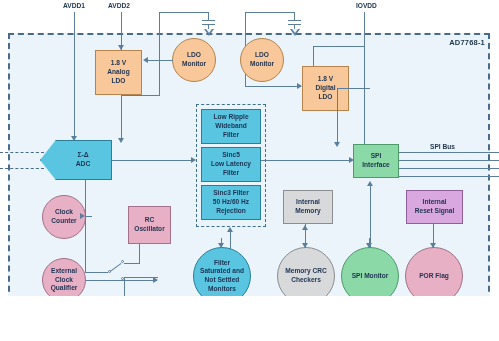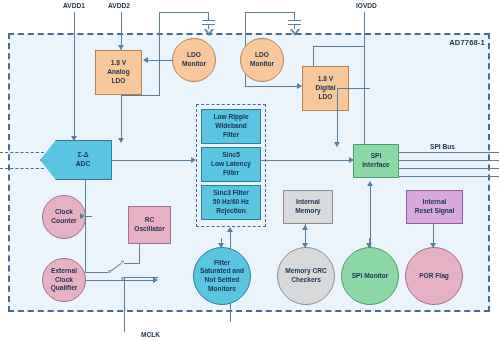--- a/index.html
+++ b/index.html
@@ -3,21 +3,21 @@
 <meta charset="utf-8">
 <style>
   html, body {
     margin: 0;
     padding: 0;
     background: #ffffff;
   }
   #canvas {
     position: relative;
     width: 499px;
-    height: 341px;
+    height: 296px;
     background: #ffffff;
     font-family: "Liberation Sans", sans-serif;
     overflow: hidden;
   }
   
   .chip-boundary {
     position: absolute;
     left: 8px;
     top: 33px;
     width: 482px;

